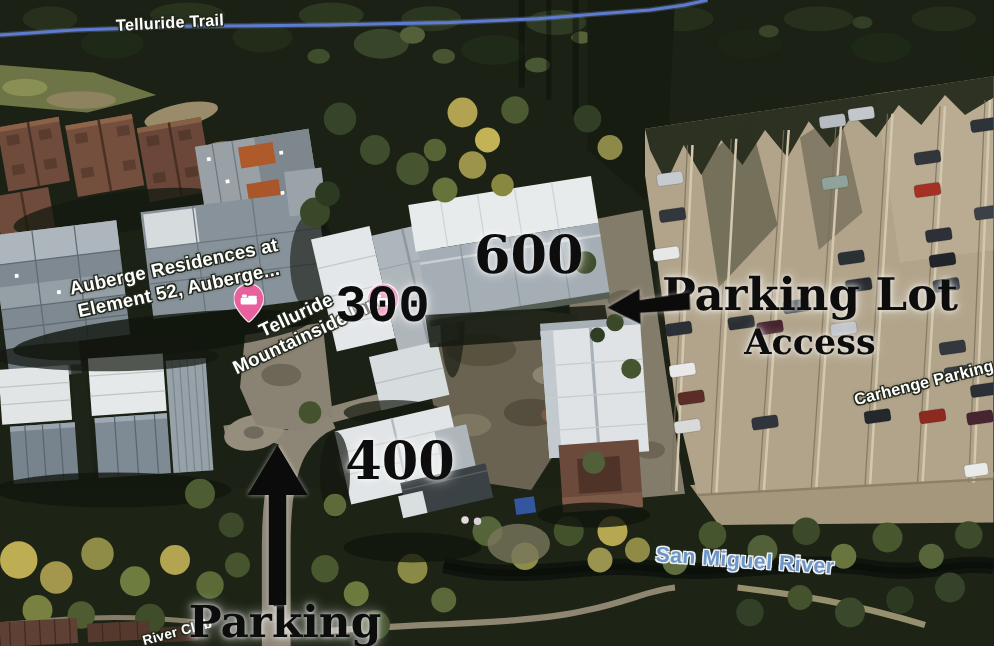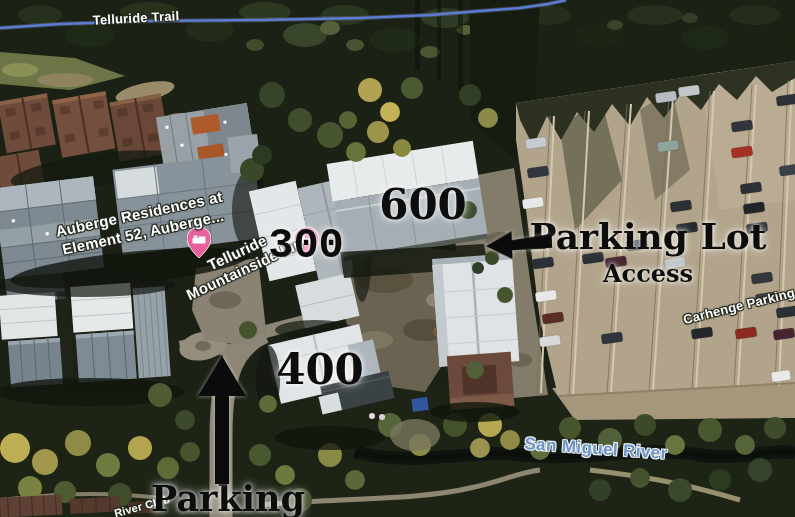--- a/index.html
+++ b/index.html
@@ -34,21 +34,21 @@
     font-family:"DejaVu Serif","Liberation Serif",serif;font-weight:bold;color:#0d0d0d;
     z-index:5;text-align:center;
     text-shadow:0 0 4px rgba(255,255,255,.85),0 0 9px rgba(255,255,255,.5),0 0 14px rgba(255,255,255,.3);
   }
   .bignum{font-size:42px;transform:translate(-50%,-50%);}
   .n400{left:423px;top:204px;}
   .n300{left:306px;top:246px;font-family:Liberation Mono, monospace;}
   .n100{left:483px;top:319px;}
   .n200{left:320px;top:369px;}
   .parking-annot{left:648px;top:255px;font-size:36px;line-height:37px;transform:translate(-50%,-50%);}
-  .parking-annot .line2{font-size:24px;}
+  .parking-annot .line2{font-size:28px;}
   .entrance-annot{left:228px;top:498px;font-size:35px;transform:translate(-50%,-50%);}
   .pin{position:absolute;z-index:3;}
   .pin1{left:187px;top:227px;}
   .pin2{left:294px;top:227px;}
   .arrow{position:absolute;z-index:5;filter:drop-shadow(0 0 2px rgba(255,255,255,.55));}
   .entrance-arrow{left:196px;top:354px;}
   .parking-arrow{left:482px;top:228px;transform:rotate(-2deg);}
 </style>
 </head>
 <body>

